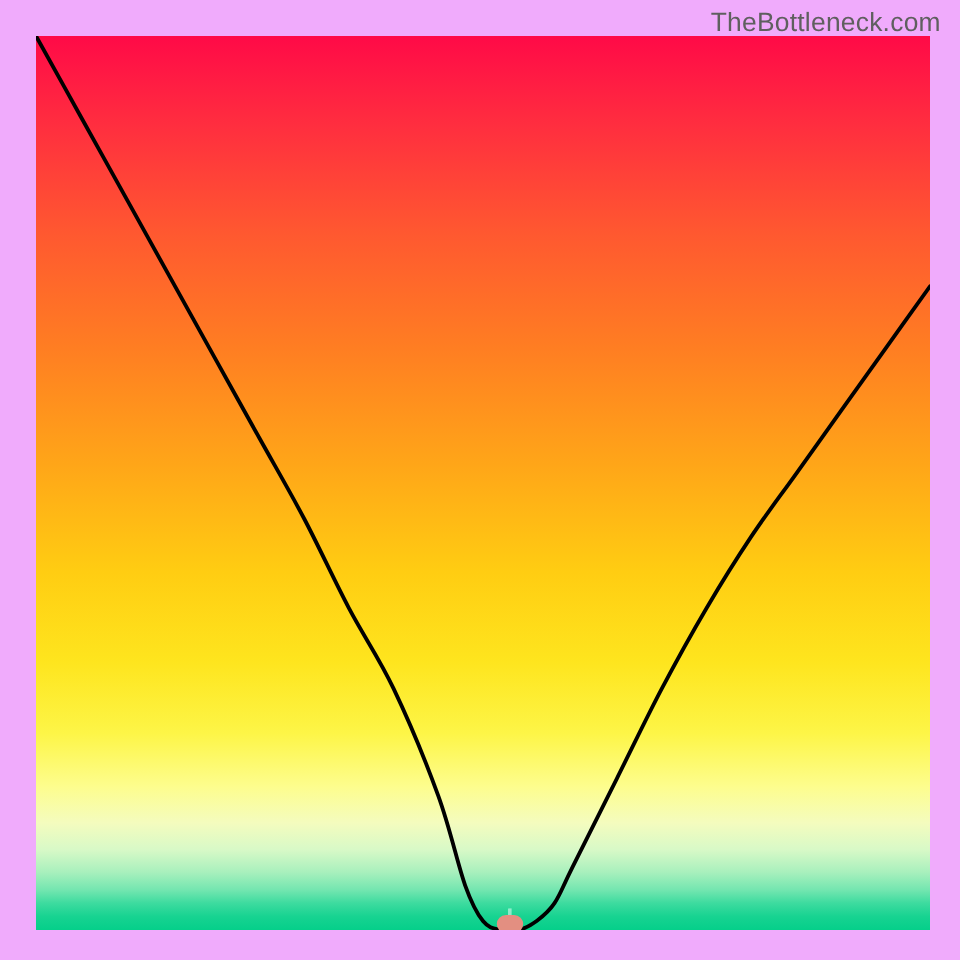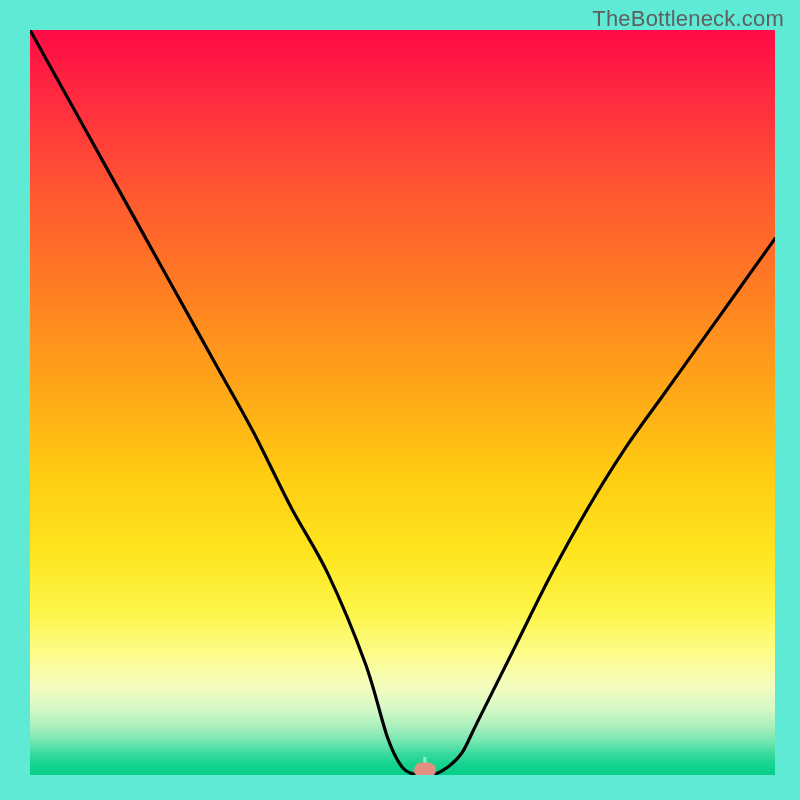--- a/index.html
+++ b/index.html
@@ -8,21 +8,21 @@
     width: 800px;
     height: 800px;
     background: #000;
     overflow: hidden;
     font-family: Arial, Helvetica, sans-serif;
   }
   .frame {
     position: relative;
     width: 800px;
     height: 800px;
-    background: #5eead4;
+    background: #f0abfc;
   }
   .watermark {
     position: absolute;
     top: 6px;
     right: 16px;
     color: #5f5f5f;
     font-size: 22px;
     font-weight: 400;
     letter-spacing: 0.2px;
     z-index: 10;

